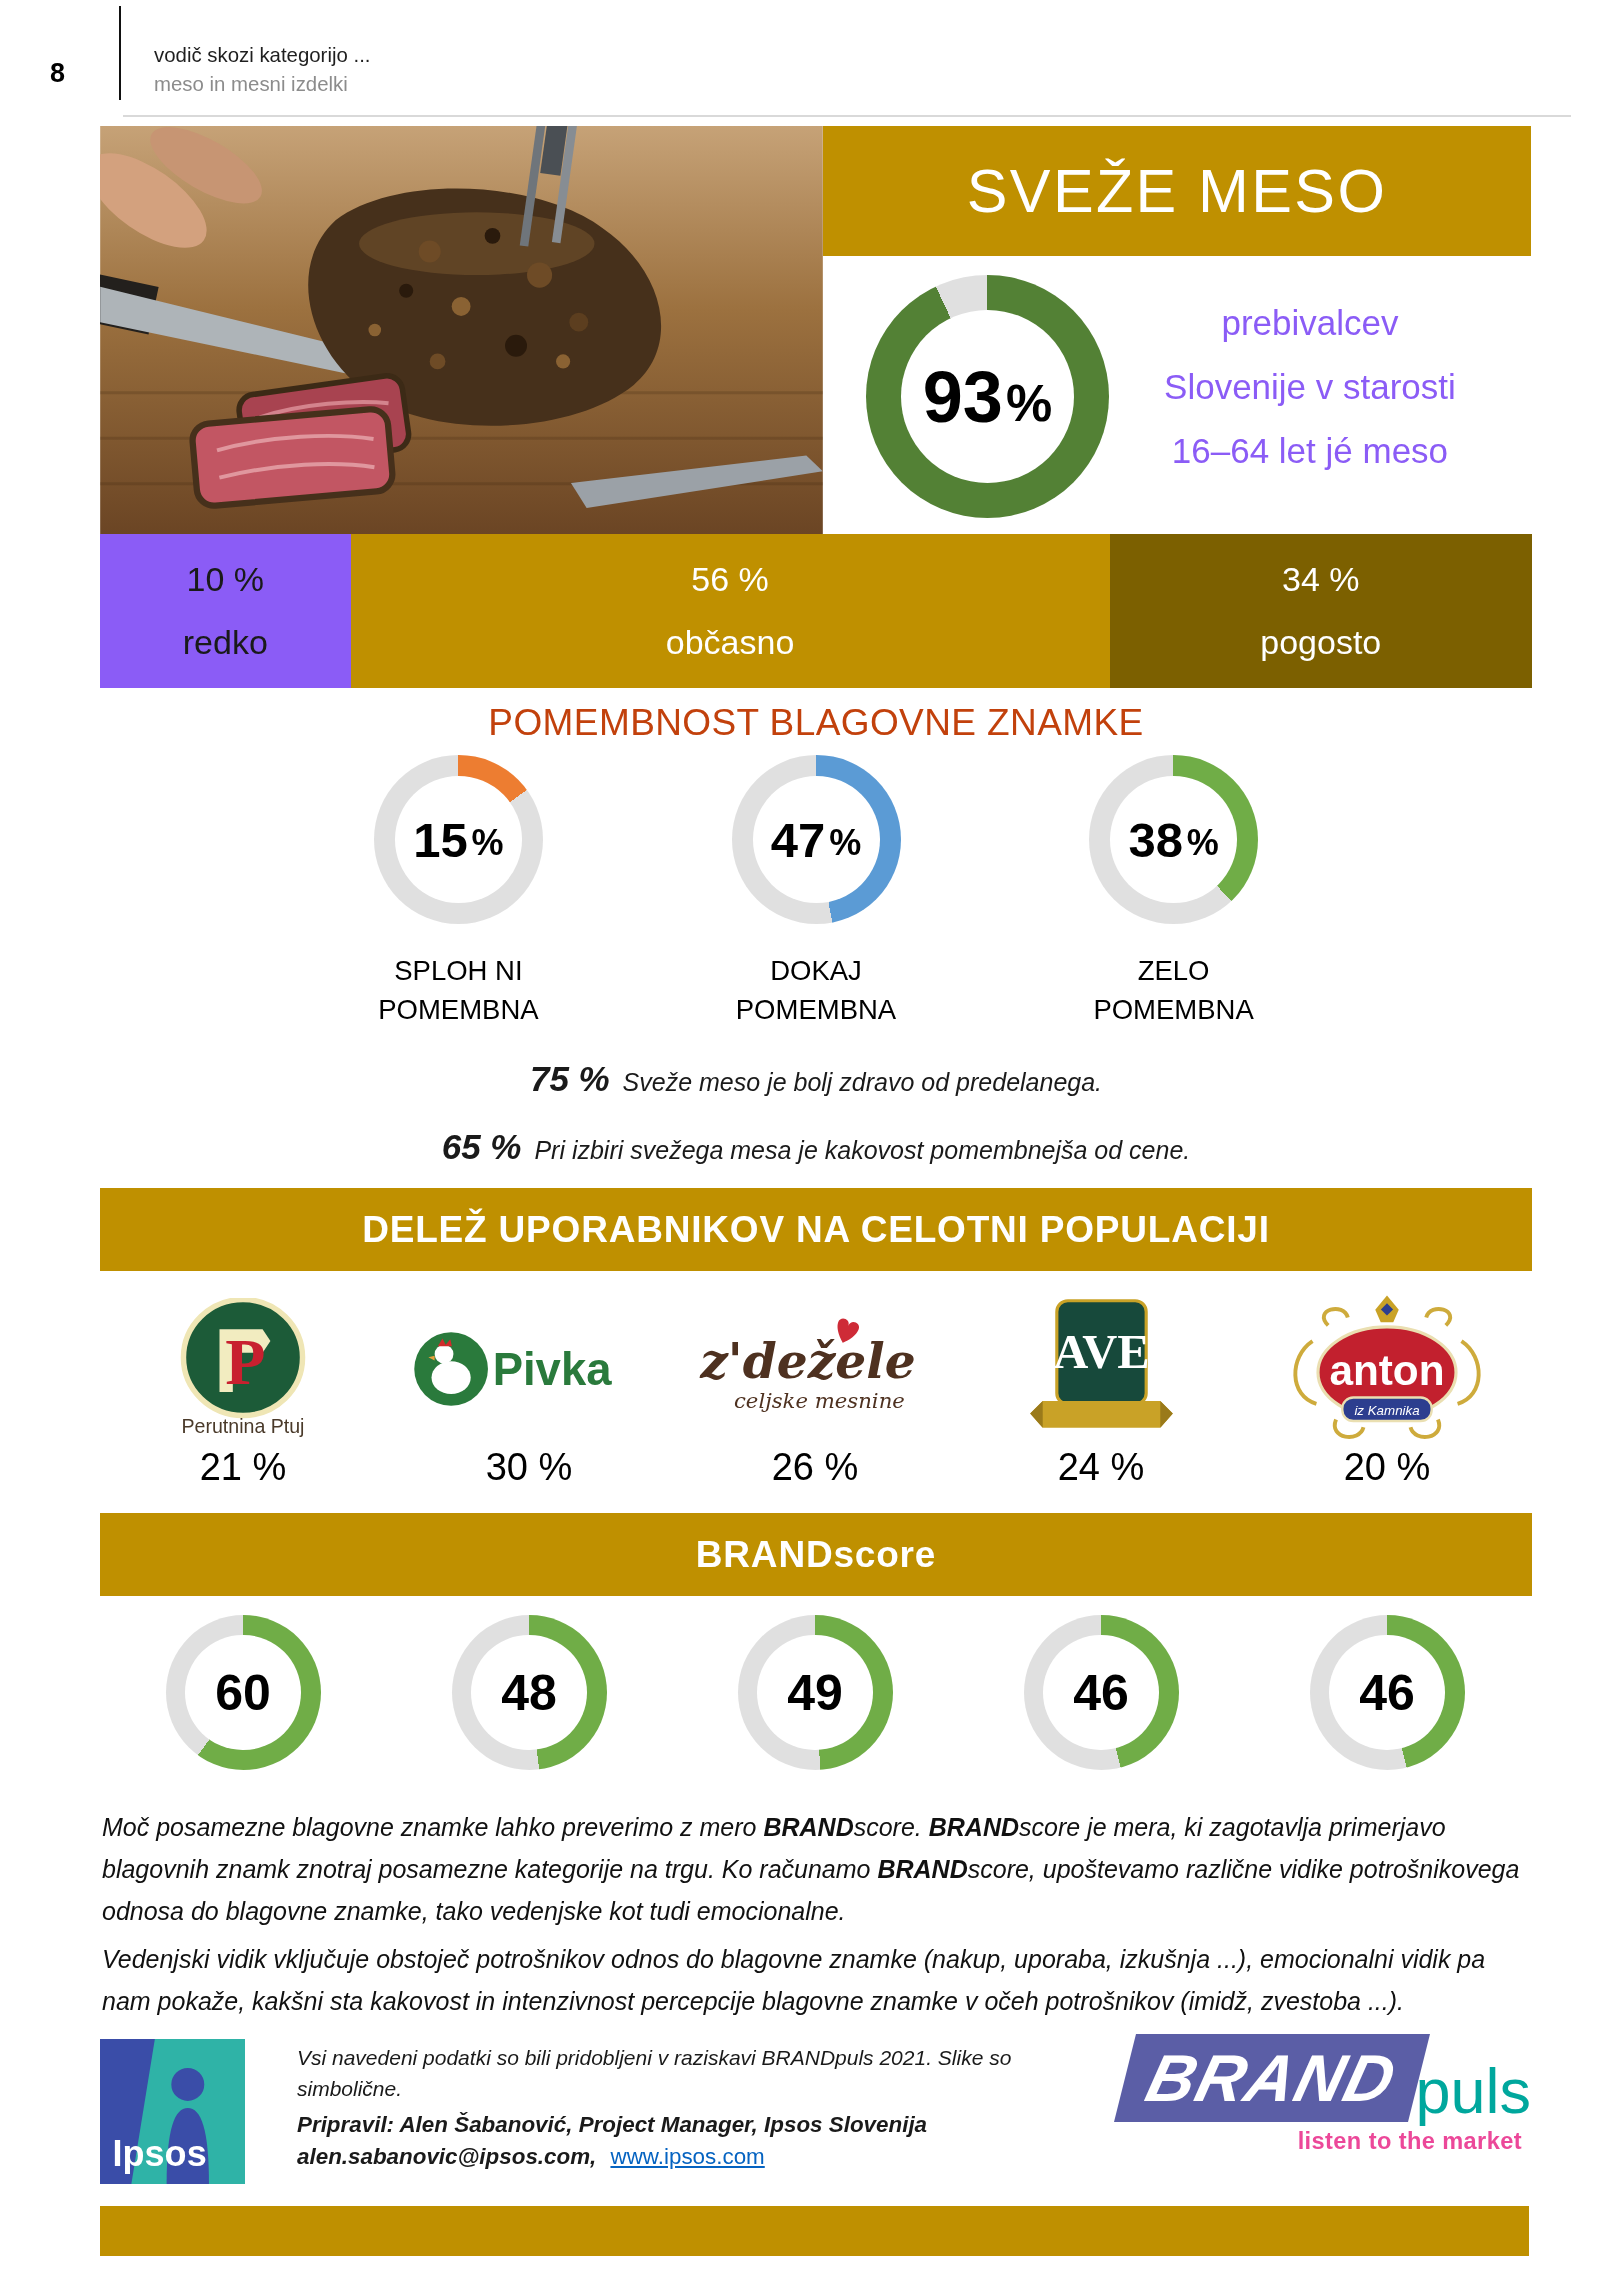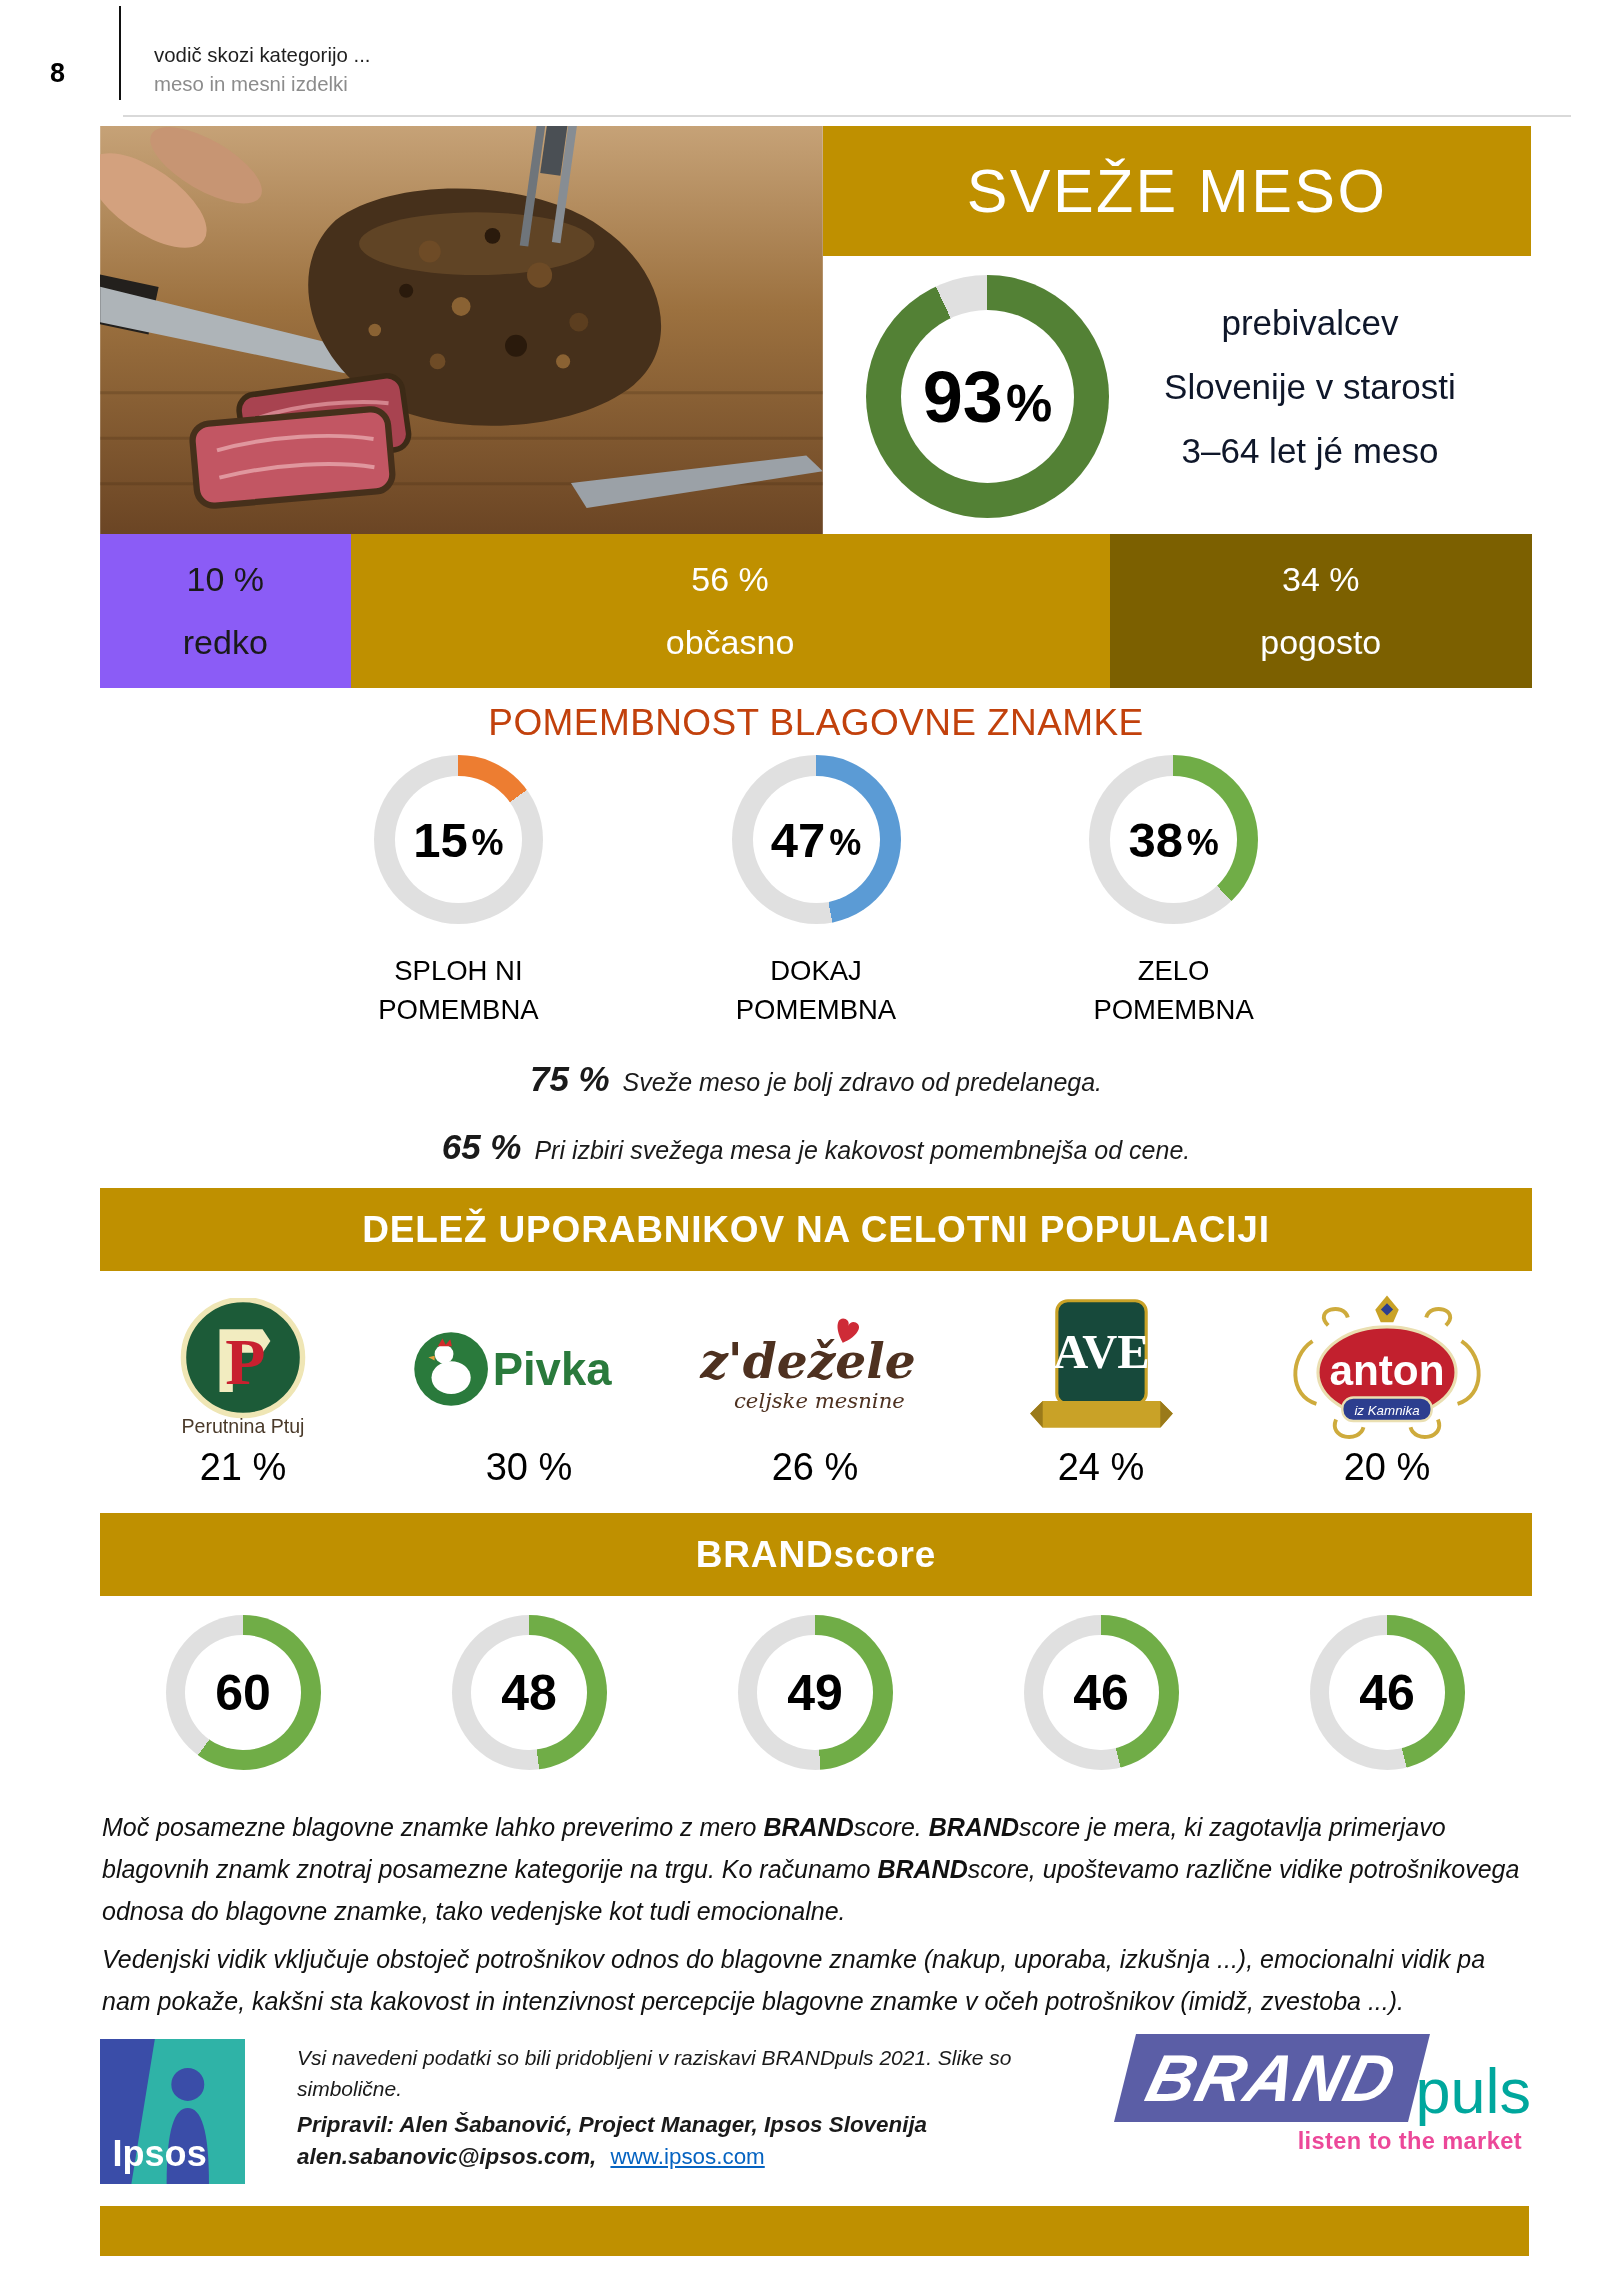--- a/index.html
+++ b/index.html
@@ -15,21 +15,21 @@
   .header-titles .l2{color:#8c8c8c;}
   .header-rule{position:absolute;left:123px;top:115px;width:1448px;height:1.6px;background:#d9d9d9;}
 
   
   .hero{position:absolute;left:100px;top:126px;width:1432px;height:456px;display:flex;}
   .hero-photo{width:723px;height:408px;flex:none;}
   .hero-right{width:708px;flex:none;display:flex;flex-direction:column;}
   .hero-banner{height:130px;display:flex;align-items:center;justify-content:center;
                color:#fff;font-size:61px;font-weight:400;letter-spacing:2.4px;}
   .hero-body{flex:1;display:flex;padding-top:19px;}
-  .hero-caption{flex:1;text-align:center;font-size:35px;line-height:64px;padding:15.7px 28px 0 7.9px;color:#0f172a;}
+  .hero-caption{flex:1;text-align:center;font-size:35px;line-height:64px;padding:15.7px 28px 0 7.9px;color:#8b5cf6;}
 
   
   .donut{position:relative;border-radius:50%;flex:none;}
   .donut .hole{position:absolute;border-radius:50%;background:#fff;}
   .donut .label{position:absolute;inset:0;display:flex;align-items:center;justify-content:center;
                 font-weight:bold;color:#000;}
   .donut-hero{width:243px;height:243px;margin-left:43px;}
   .donut-hero .hole{inset:35px;}
   .donut-hero .num{font-size:72px;}
   .donut-hero .sym{font-size:52px;margin-top:12.6px;margin-left:3.1px;}
@@ -165,21 +165,21 @@
           <div class="ring" style="position: absolute; inset: 0px; border-radius: 50%; background: conic-gradient(rgb(83, 129, 53) 0deg, rgb(83, 129, 53) 334.8deg, rgb(224, 224, 224) 334.8deg, rgb(224, 224, 224) 360deg);"></div>
           <div class="hole"></div>
           <div class="label">
             <span class="num">93</span>
             <span class="sym">%</span>
           </div>
         </div>
         <div class="hero-caption">
           <div>prebivalcev</div>
           <div>Slovenije v starosti</div>
-          <div>3–64 let jé meso</div>
+          <div>16–64 let jé meso</div>
         </div>
       </div>
     </div>
   </div>
 
   <div class="freq-bar">
     <div class="freq-seg" style="background: #8b5cf6; color: rgb(26, 26, 26); width: 17.5%;">
       <div>10 %</div>
       <div>redko</div>
     </div>

